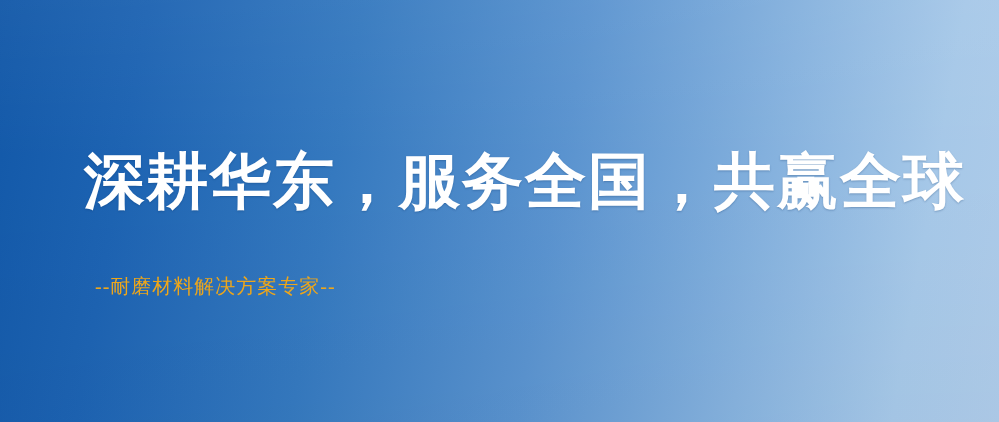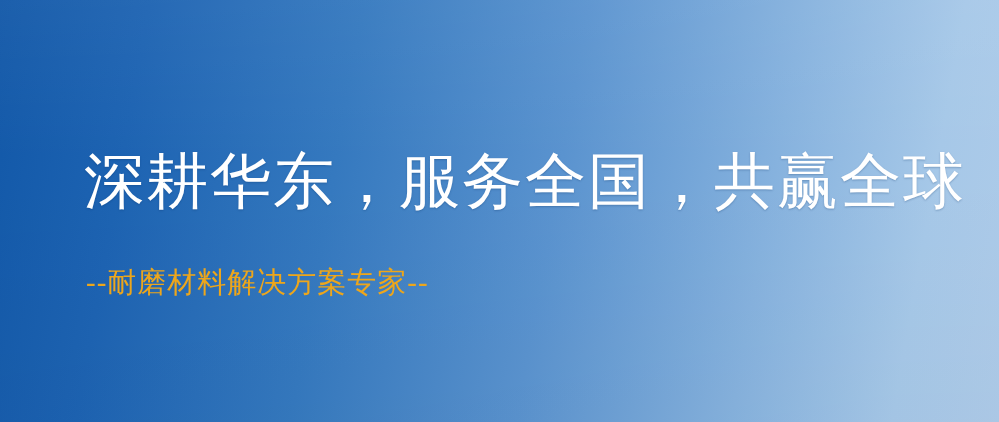--- a/index.html
+++ b/index.html
@@ -42,36 +42,36 @@
 
   
   .headline {
     position: absolute;
     left: 84px;
     top: 148px;
     margin: 0;
     font-family: "Liberation Serif", "DejaVu Serif", serif;
     font-size: 61px;
     line-height: 1.1;
-    font-weight: 400;
+    font-weight: 700;
     color: #ffffff;
     letter-spacing: 2px;
     white-space: nowrap;
     text-shadow: 0 1px 2px rgba(8, 48, 96, 0.28);
     z-index: 3;
   }
 
   
   .subtitle {
     position: absolute;
     left: 86px;
     top: 265px;
-    margin: 0;
+    margin: 9px;
     font-family: "Liberation Serif", "DejaVu Serif", serif;
-    font-size: 29px;
+    font-size: 20px;
     line-height: 1.2;
     font-weight: 400;
     color: #eda61b;
     letter-spacing: 1px;
     white-space: nowrap;
     z-index: 3;
   }
 
   
   .logo {

